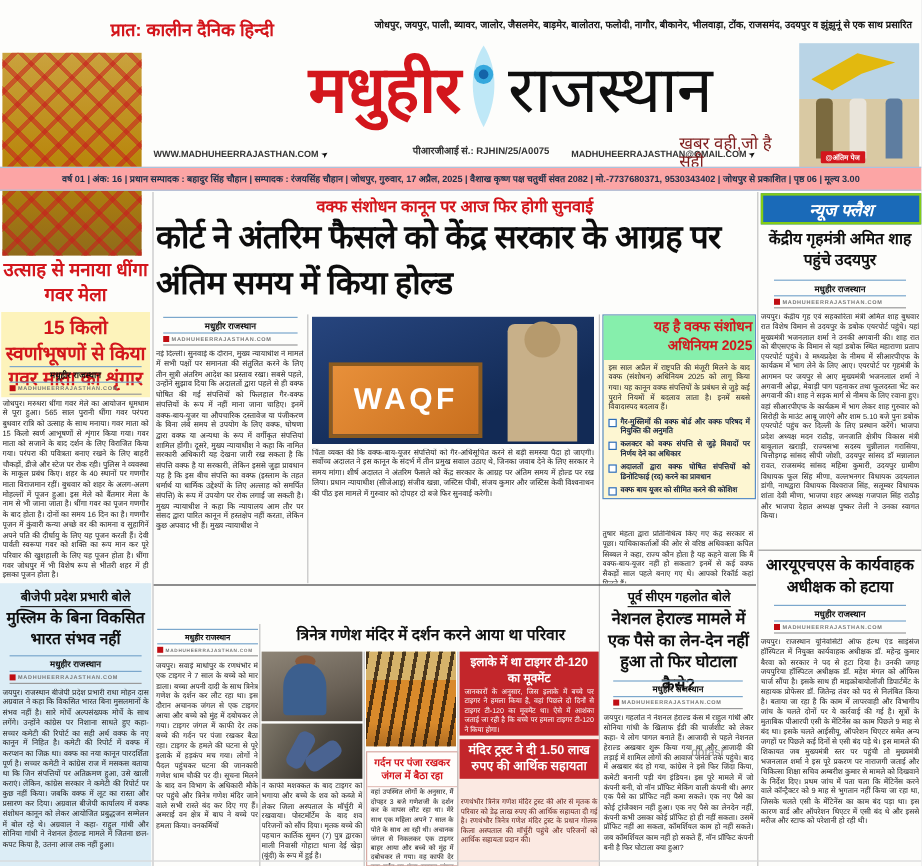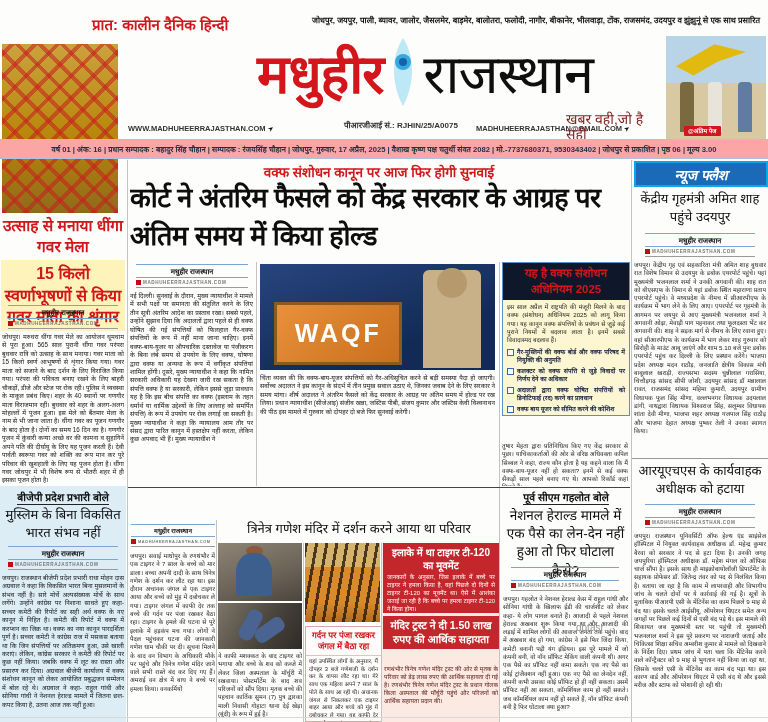--- a/index.html
+++ b/index.html
@@ -26,38 +26,38 @@
   .cursor{display:inline-block;font-size:7px;transform:rotate(-35deg);color:#111;}
   
   .byline-name{font-size:7.2px;font-weight:bold;text-align:center;color:#111;
                border-top:1px solid #7ba7cc;border-bottom:1px solid #7ba7cc;padding:1px 0;}
   .byline-site-row{display:flex;align-items:center;gap:2px;border-bottom:1px solid #9a9a9a;padding:2px 0 2px;}
   .red-sq{width:5px;height:5px;background:#c00d12;flex:none;}
   .byline-site{font-size:4.6px;letter-spacing:.6px;color:#777;font-weight:bold;}
   
   .hl-main{font-size:27px;font-weight:800;line-height:1.42;color:#0d0d0d;letter-spacing:-.5px;}
   .kicker-red{font-size:13.5px;font-weight:bold;color:#d3161c;}
-  .hl-med{font-weight:400;color:#101010;line-height:1.35;}
+  .hl-med{font-weight:700;color:#101010;line-height:1.35;}
   .kicker-blk{font-size:10.5px;font-weight:bold;color:#111;}
   .kicker-blk span{border-bottom:1.5px solid #222;padding-bottom:1px;}
   
   .ybox{background:#fdf6d2;border:1px solid #5b8fc7;}
-  .ybox-title{background:#0f172a;color:#d3161c;font-size:11.5px;font-weight:800;text-align:center;
+  .ybox-title{background:#86efac;color:#d3161c;font-size:11.5px;font-weight:800;text-align:right;
               padding:3px 2px;line-height:1.35;}
   .ybox-body{padding:3px 4px 2px;font-size:6.2px;line-height:1.35;text-align:justify;color:#222;}
   .point{display:flex;gap:3px;margin-top:3px;font-size:6.2px;line-height:1.3;font-weight:600;color:#16233d;}
   .chk{width:5px;height:5px;border:1px solid #2e6db4;background:#fff;flex:none;margin-top:1px;}
   .redbox{background:#c3262b;color:#fff;padding:3px 4px;}
   .redbox-title{font-size:10px;font-weight:800;text-align:center;line-height:1.3;color:#fff;}
   .redbox-body{font-size:5.9px;line-height:1.35;text-align:justify;color:#fff;margin-top:2px;}
   .panja{background:#fffdfb;border:1px solid #d8a9a2;}
   .panja-title{color:#d3161c;font-size:8.5px;font-weight:800;text-align:center;line-height:1.3;
                padding:3px 2px;border-bottom:1px solid #e4c2bc;}
   .panja-body{font-size:5.7px;line-height:1.35;text-align:justify;color:#222;padding:2px 3px;}
-  .flash{background:#1a6ab8;border:2px solid #0ea5e9;color:#fff;font-size:14px;font-weight:800;
+  .flash{background:#1a6ab8;border:2px solid #84cc16;color:#fff;font-size:14px;font-weight:800;
          font-style:italic;display:flex;align-items:center;justify-content:center;}
   .watermark{font-size:10px;color:#8a8a8a;opacity:.9;}
   .subbox-yellow{background:#fdf3bb;color:#d3161c;font-weight:800;font-size:16px;text-align:center;
                  line-height:1.35;padding:3px 2px;}
   
   .ph-deity{background:
      repeating-linear-gradient(45deg, rgba(200,30,30,.55) 0 4px, rgba(200,30,30,0) 4px 16px),
      repeating-linear-gradient(-45deg, rgba(200,30,30,.55) 0 4px, rgba(200,30,30,0) 4px 16px),
      linear-gradient(180deg,#caa23e,#b8860b 55%,#8f6a1a);}
   .ph-excv{background:linear-gradient(180deg,#b9d4e6 0 45%,#d9c9a3 45% 100%);}

